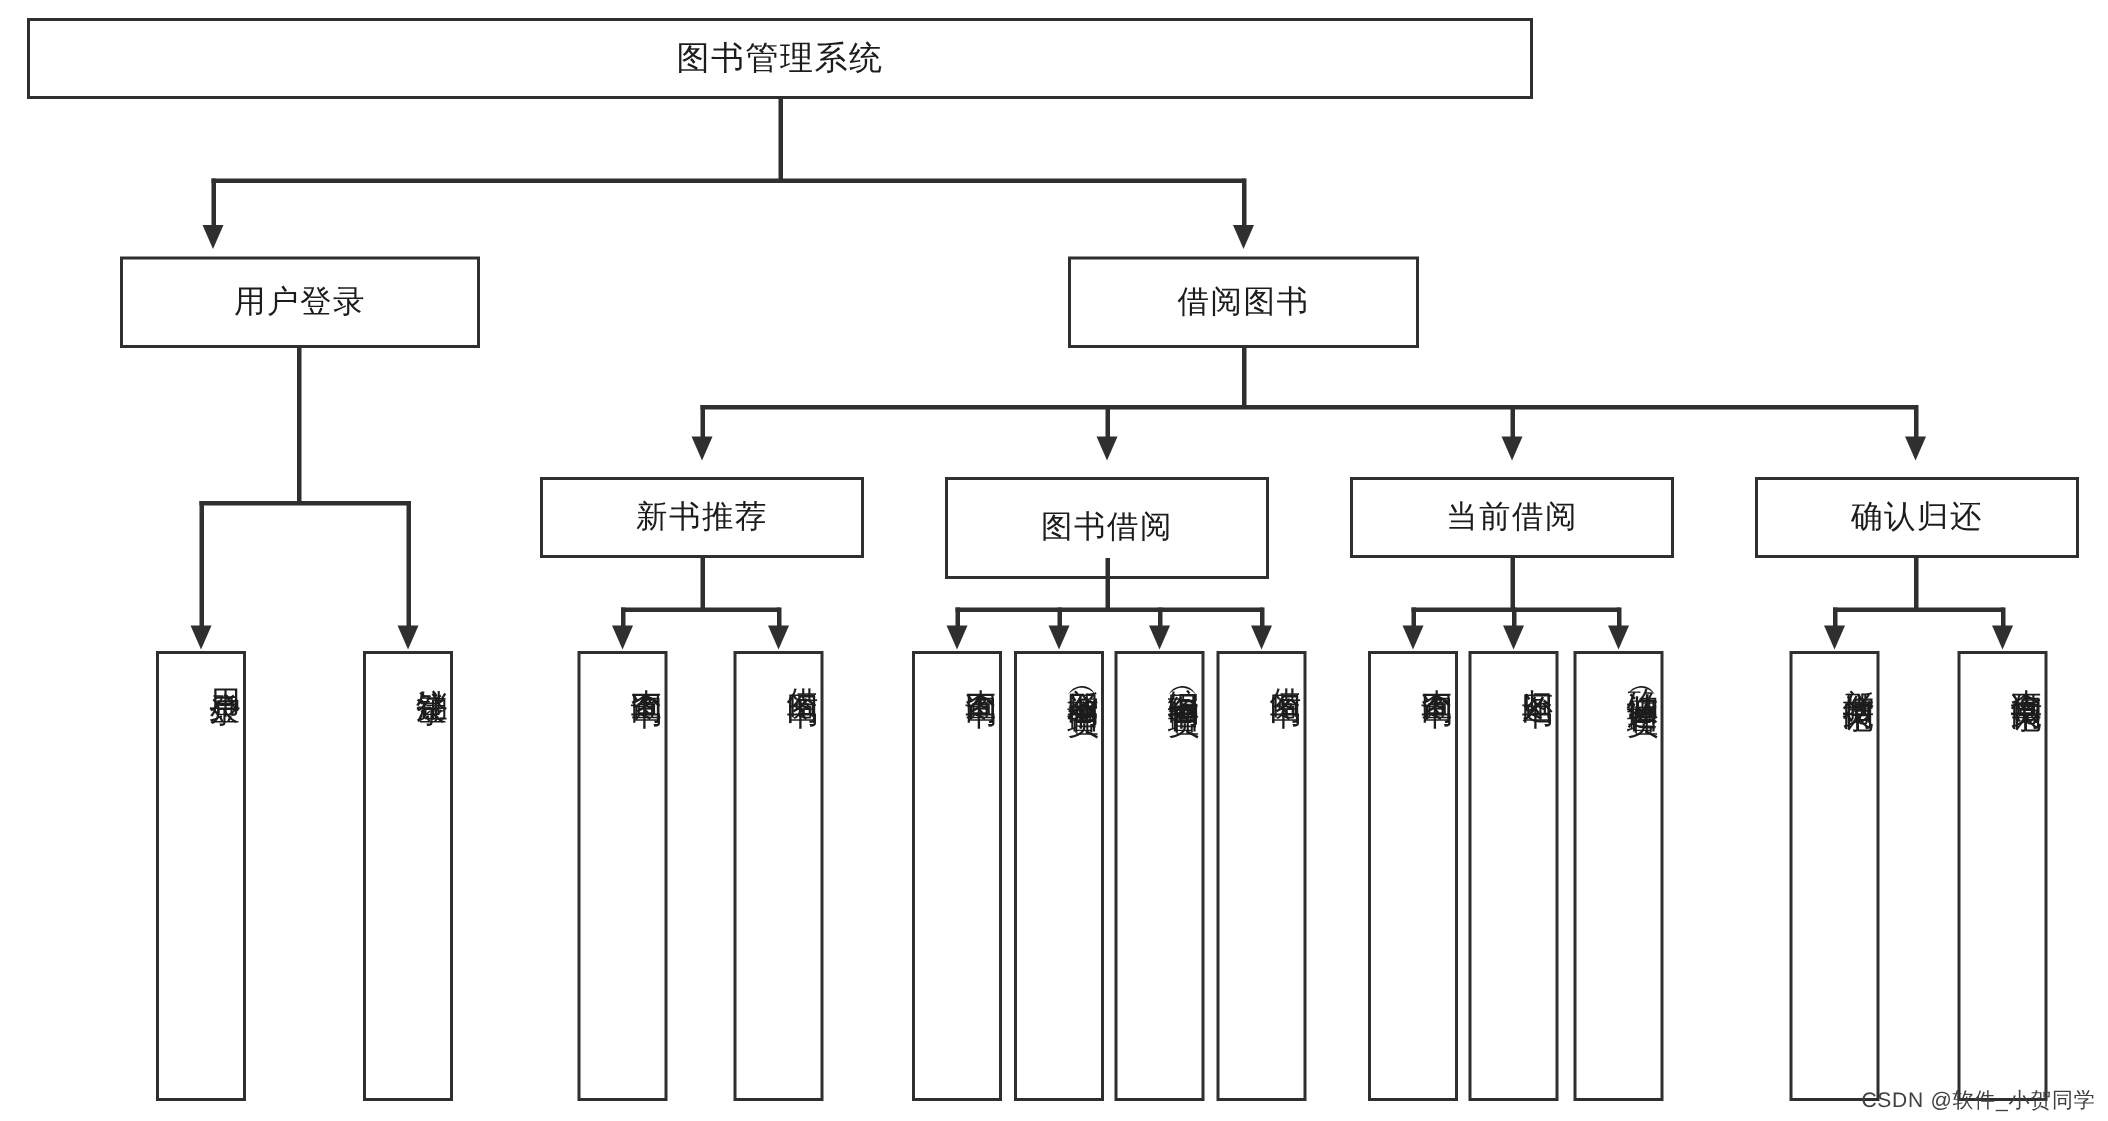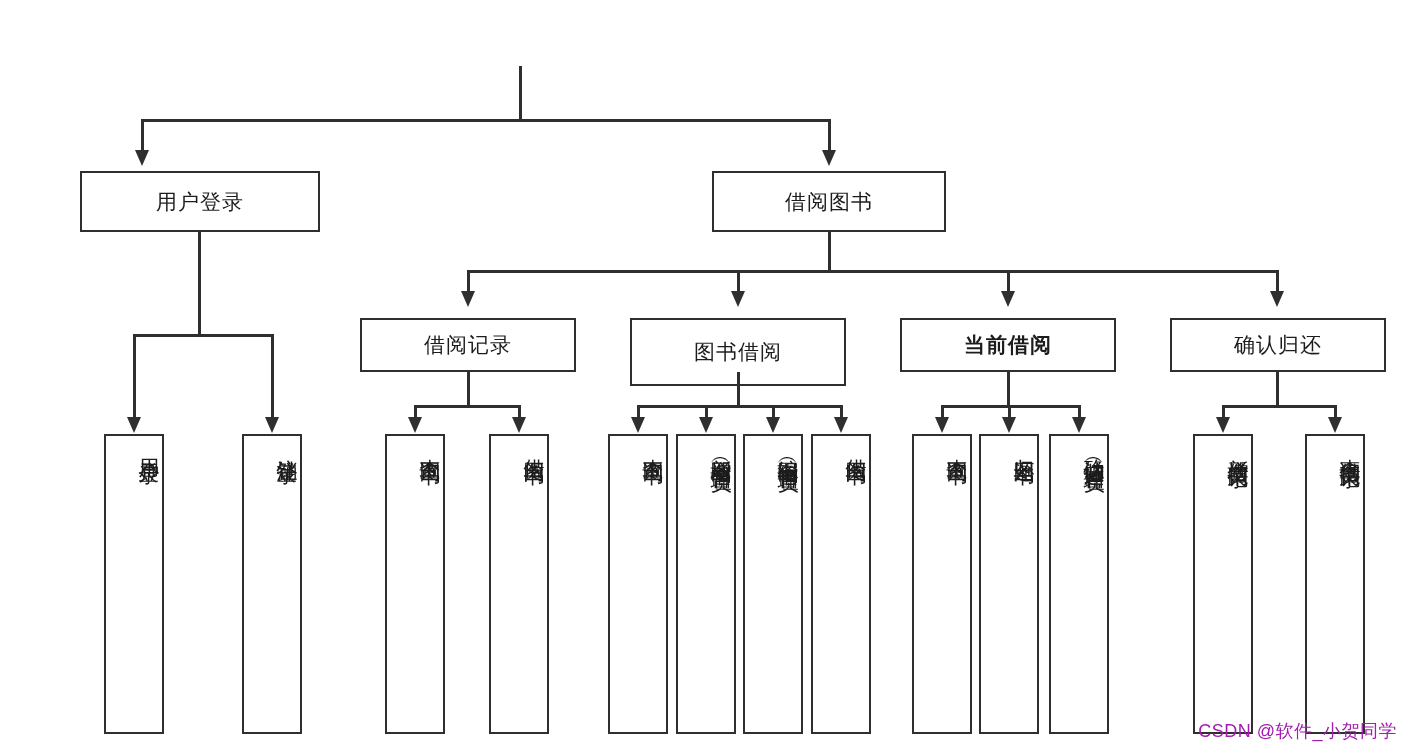--- a/index.html
+++ b/index.html
@@ -65,32 +65,35 @@
     width:0;height:0;
     border-left:7px solid transparent;
     border-right:7px solid transparent;
     border-top:16px solid #2f2f2f;
   }
   
   #watermark{
     position:absolute;
     right:8px;
     bottom:4px;
-    font-size:18px;
-    color:#a21caf;
+    font-size:14px;
+    color:#404040;
     letter-spacing:0.5px;
     white-space:nowrap;
     user-select:none;
   }
 </style>
 </head>
 <body>
 
 <div id="diagram">
 
+  <div class="node root horiz" style="left:18px;top:12px;width:1004px;height:54px;">
+    <span>图书管理系统</span>
+  </div>
 
   <div class="vline" style="left:519px;top:66px;height:54px;"></div>
   <div class="hline" style="left:141px;top:119px;width:689px;"></div>
   <div class="vline" style="left:141px;top:119px;height:32px;"></div>
   <div class="vline" style="left:828px;top:119px;height:32px;"></div>
   <div class="arrow" style="left:135px;top:150px;"></div>
   <div class="arrow" style="left:822px;top:150px;"></div>
 
   <div class="node horiz" style="left:80px;top:171px;width:240px;height:61px;">
     <span>用户登录</span>
@@ -111,26 +114,26 @@
   <div class="vline" style="left:467px;top:270px;height:22px;"></div>
   <div class="vline" style="left:737px;top:270px;height:22px;"></div>
   <div class="vline" style="left:1007px;top:270px;height:22px;"></div>
   <div class="vline" style="left:1276px;top:270px;height:22px;"></div>
   <div class="arrow" style="left:461px;top:291px;"></div>
   <div class="arrow" style="left:731px;top:291px;"></div>
   <div class="arrow" style="left:1001px;top:291px;"></div>
   <div class="arrow" style="left:1270px;top:291px;"></div>
 
   <div class="node horiz" style="left:360px;top:318px;width:216px;height:54px;">
-    <span>借阅记录</span>
+    <span>新书推荐</span>
   </div>
   <div class="node horiz" style="left:630px;top:318px;width:216px;height:68px;">
     <span>图书借阅</span>
   </div>
-  <div class="node horiz" style="left:900px;top:318px;width:216px;height:54px;font-weight:bold;">
+  <div class="node horiz" style="left:900px;top:318px;width:216px;height:54px;">
     <span>当前借阅</span>
   </div>
   <div class="node horiz" style="left:1170px;top:318px;width:216px;height:54px;">
     <span>确认归还</span>
   </div>
 
   <div class="vline" style="left:467px;top:372px;height:34px;"></div>
   <div class="hline" style="left:414px;top:405px;width:106px;"></div>
   <div class="vline" style="left:414px;top:405px;height:13px;"></div>
   <div class="vline" style="left:518px;top:405px;height:13px;"></div>

